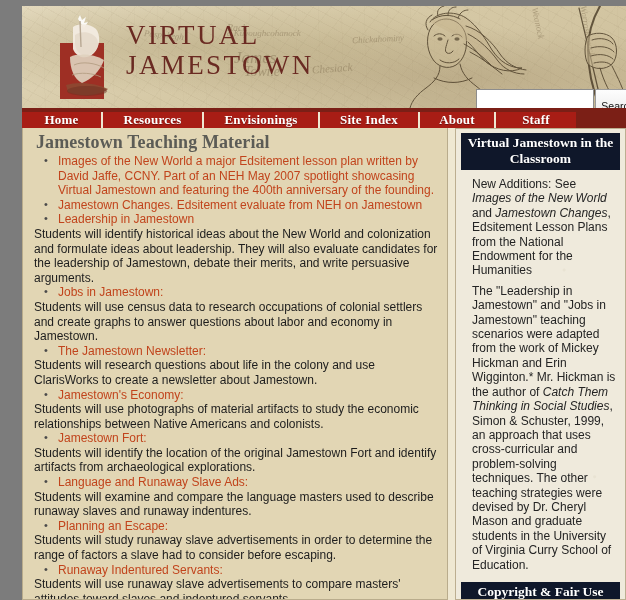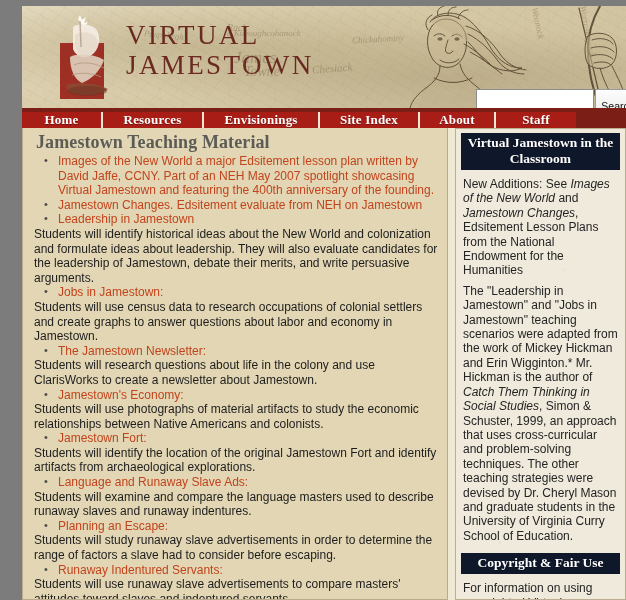--- a/index.html
+++ b/index.html
@@ -236,21 +236,21 @@
     text-align: center;
     line-height: 16px;
     padding: 2px 3px 3px 3px;
     border: 1px solid #efeadc;
     text-shadow: 0 1px 0 rgba(0,0,0,.4);
   }
   .side-p {
     font-size: 12px;
     color: #242424;
     line-height: 14.4px;
-    margin: 6px 3px 0 3px;
+    margin: 6px 3px 0 12px;
   }
   .side-p em { font-style: italic; }
   .side-header.second { margin-top: 9px; }
 </style>
 </head>
 <body>
 
 <div id="page">
   <div class="frame">
 

